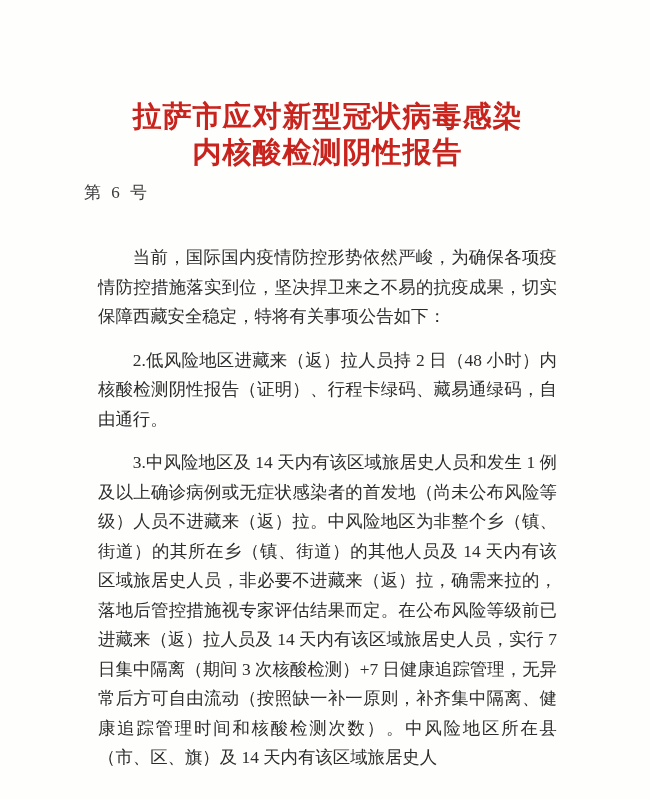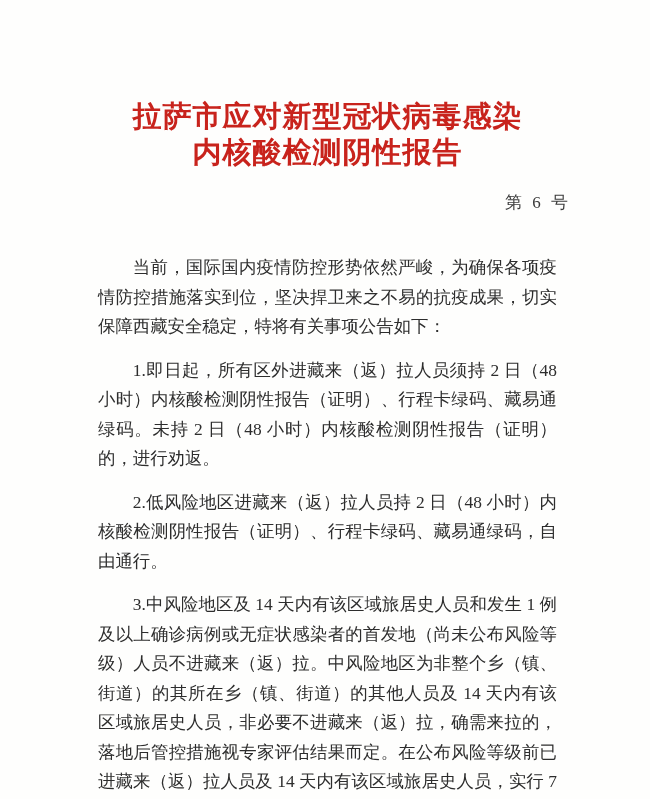--- a/index.html
+++ b/index.html
@@ -22,22 +22,22 @@
   }
   .title-block {
     text-align: center;
     color: #c8231c;
     font-weight: 700;
     font-size: 29px;
     line-height: 36px;
     letter-spacing: 1px;
   }
   .issue-number {
-    margin-top: 21px;
-    text-align: right;
+    margin-top: 11px;
+    text-align: left;
     color: #3a3a3a;
     font-size: 17px;
     letter-spacing: 3px;
   }
   .body-text {
     margin-top: 39px;
     color: #2d2d2d;
     font-size: 17.4px;
     line-height: 29.5px;
     text-align: justify;
@@ -57,18 +57,17 @@
 
   <div class="title-block">
     <div>拉萨市应对新型冠状病毒感染</div>
     <div>内核酸检测阴性报告</div>
   </div>
 
   <div class="issue-number">第 6 号</div>
 
   <div class="body-text">
     <p>当前，国际国内疫情防控形势依然严峻，为确保各项疫情防控措施落实到位，坚决捍卫来之不易的抗疫成果，切实保障西藏安全稳定，特将有关事项公告如下：</p>
-    <p>1.即日起，所有区外进藏来（返）拉人员须持 2 日（48 小时）内核酸检测阴性报告（证明）、行程卡绿码、藏易通绿码。未持 2 日（48 小时）内核酸检测阴性报告（证明）的，进行劝返。</p>
     <p>2.低风险地区进藏来（返）拉人员持 2 日（48 小时）内核酸检测阴性报告（证明）、行程卡绿码、藏易通绿码，自由通行。</p>
     <p>3.中风险地区及 14 天内有该区域旅居史人员和发生 1 例及以上确诊病例或无症状感染者的首发地（尚未公布风险等级）人员不进藏来（返）拉。中风险地区为非整个乡（镇、街道）的其所在乡（镇、街道）的其他人员及 14 天内有该区域旅居史人员，非必要不进藏来（返）拉，确需来拉的，落地后管控措施视专家评估结果而定。在公布风险等级前已进藏来（返）拉人员及 14 天内有该区域旅居史人员，实行 7 日集中隔离（期间 3 次核酸检测）+7 日健康追踪管理，无异常后方可自由流动（按照缺一补一原则，补齐集中隔离、健康追踪管理时间和核酸检测次数）。中风险地区所在县（市、区、旗）及 14 天内有该区域旅居史人</p>
   </div>
 
 </div>
 
 </body></html>

